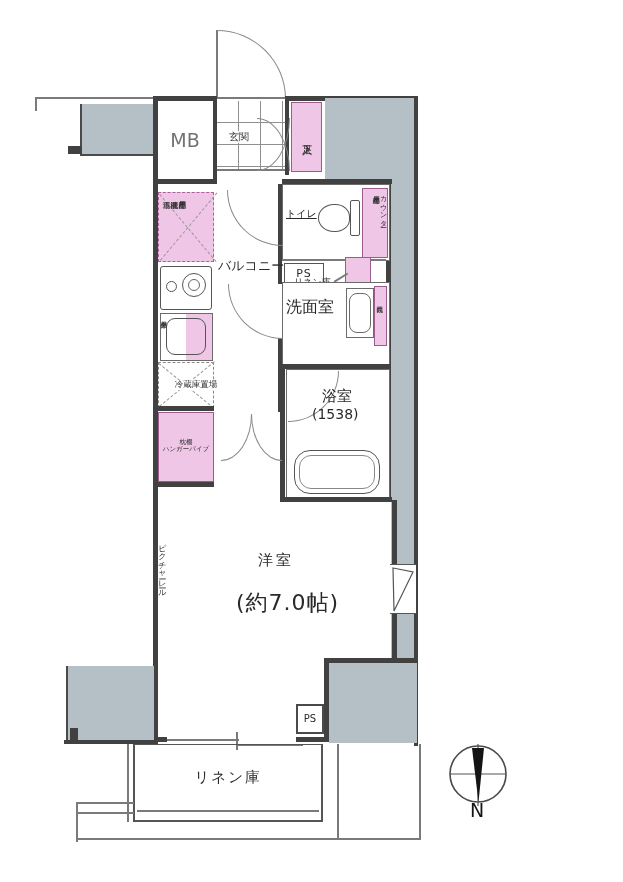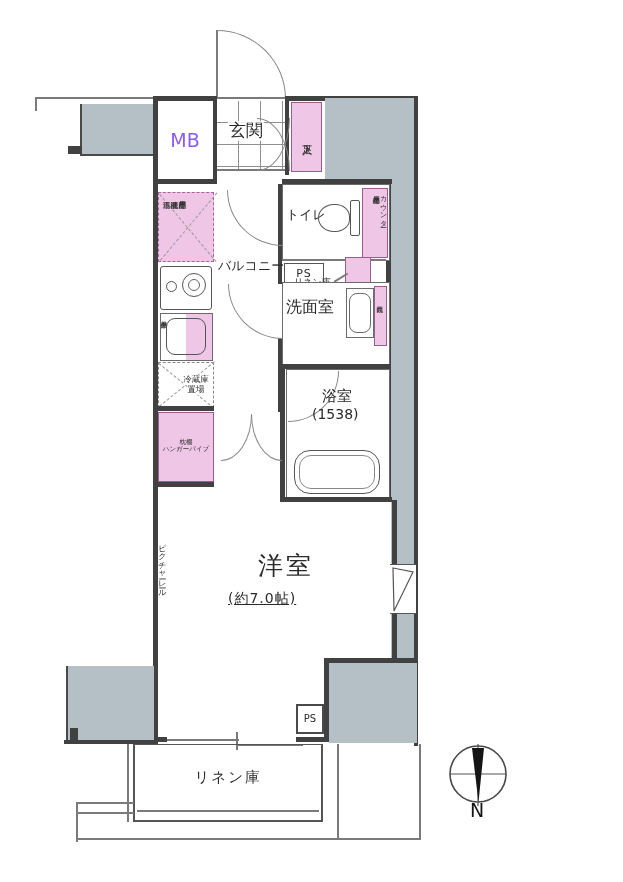--- a/index.html
+++ b/index.html
@@ -38,42 +38,42 @@
 
   <div class="a thin" style="left:216px;top:30px;width:2px;height:68px;"></div>
   <div class="arc tr" style="left:217px;top:30px;width:68px;height:68px;"></div>
 
   <div class="a wall" style="left:153px;top:96px;width:64px;height:5px;"></div>
   <div class="a wall" style="left:285px;top:96px;width:132px;height:5px;"></div>
   <div class="a wall" style="left:153px;top:96px;width:5px;height:646px;"></div>
 
   <div class="a wall" style="left:213px;top:96px;width:4px;height:88px;"></div>
   <div class="a wall" style="left:153px;top:179px;width:64px;height:5px;"></div>
-  <div class="a lbl c" style="left:158px;top:128px;width:54px;height:26px;font-size:19px;color:#8b5cf6;">MB</div>
+  <div class="a lbl c" style="left:158px;top:128px;width:54px;height:26px;font-size:19px;color:#737373;">MB</div>
 
   <div class="a tiles" style="left:217px;top:101px;width:68px;height:70px;"></div>
   <div class="a thin" style="left:217px;top:169px;width:68px;height:2px;"></div>
-  <div class="a lbl" style="left:228px;top:121px;font-size:17px;background:rgba(255,255,255,.85);padding:0 1px;text-align:right;">玄関</div>
+  <div class="a lbl" style="left:228px;top:131px;font-size:10px;background:rgba(255,255,255,.85);padding:0 1px;text-align:right;">玄関</div>
   <div class="a wall" style="left:285px;top:96px;width:4px;height:79px;"></div>
 
   <div class="a pink c" style="left:291px;top:102px;width:31px;height:70px;">
     <span class="v lbl" style="font-size:10px;">下足入</span>
   </div>
 
   <div class="arc br" style="left:257px;top:118px;width:32px;height:52px;"></div>
   <div class="arc tr" style="left:257px;top:118px;width:32px;height:52px;"></div>
 
   <div class="a gray" style="left:325px;top:98px;width:92px;height:85px;"></div>
   <div class="a gray" style="left:391px;top:98px;width:26px;height:562px;"></div>
   <div class="a wall" style="left:414px;top:96px;width:4px;height:650px;"></div>
 
   <div class="a wall" style="left:282px;top:179px;width:110px;height:5px;"></div>
   <div class="a wall" style="left:386px;top:179px;width:5px;height:321px;"></div>
   <div class="a room" style="left:282px;top:184px;width:108px;height:77px;"></div>
-  <div class="a lbl" style="left:286px;top:208px;font-size:13px;">トイレ</div>
+  <div class="a lbl" style="left:286px;top:208px;font-size:10px;text-decoration:underline;">トイレ</div>
   <div class="a" style="left:318px;top:204px;width:32px;height:28px;border:1.5px solid #555;border-radius:50% 45% 45% 50%;"></div>
   <div class="a" style="left:350px;top:200px;width:10px;height:36px;border:1.5px solid #555;border-radius:2px;"></div>
   <div class="a pink" style="left:362px;top:188px;width:26px;height:70px;">
     <div class="v lbl" style="position:absolute;right:1px;top:2px;font-size:7px;height:66px;">
       <span style="display:block;">カウンター</span>
       <span style="display:block;">上部吊戸棚</span>
     </div>
   </div>
 
   <div class="a thin" style="left:282px;top:259px;width:104px;height:2px;"></div>
@@ -124,38 +124,38 @@
   <div class="a" style="left:188px;top:279px;width:12px;height:12px;border:1px solid #666;border-radius:50%;"></div>
 
   <div class="a" style="left:160px;top:313px;width:53px;height:48px;border:1px solid #6b6b6b;"></div>
   <div class="a" style="left:186px;top:314px;width:26px;height:46px;background:#efc6e6;"></div>
   <div class="a" style="left:166px;top:318px;width:40px;height:37px;border:1.2px solid #555;border-radius:9px;"></div>
   <span class="v lbl a" style="left:160.5px;top:317px;font-size:6px;height:42px;">上部吊戸棚</span>
 
   <div class="a" style="left:158px;top:362px;width:56px;height:46px;border:1.5px dashed #8a8a8a;"></div>
   <div class="a xline" style="left:159px;top:363px;width:71px;transform:rotate(39deg);"></div>
   <div class="a xline" style="left:159px;top:406px;width:71px;transform:rotate(-39deg);"></div>
-  <div class="a lbl c" style="left:158px;top:370px;width:76px;height:30px;font-size:8.5px;flex-direction:column;">
+  <div class="a lbl c" style="left:158px;top:370px;width:76px;height:30px;font-size:8.5px;">
     <span style="display:block;background:#fff;">冷蔵庫</span>
     <span style="display:block;background:#fff;">置場</span>
   </div>
   <div class="a wall" style="left:158px;top:406px;width:56px;height:5px;"></div>
 
   <div class="a pink" style="left:158px;top:412px;width:56px;height:70px;"></div>
   <div class="a lbl c" style="left:158px;top:432px;width:56px;height:28px;font-size:6.5px;flex-direction:column;">
     <span style="display:block;">枕棚</span>
     <span style="display:block;">ハンガーパイプ</span>
   </div>
   <div class="a wall" style="left:153px;top:482px;width:61px;height:5px;"></div>
 
   <div class="arc br" style="left:221px;top:414px;width:30px;height:46px;"></div>
   <div class="arc bl" style="left:251px;top:414px;width:30px;height:46px;"></div>
 
-  <div class="a lbl" style="left:258px;top:552px;font-size:25px;letter-spacing:3px;">洋室</div>
-  <div class="a lbl" style="left:228px;top:590px;font-size:14px;letter-spacing:1px;text-decoration:underline;">(約7.0帖)</div>
+  <div class="a lbl" style="left:258px;top:552px;font-size:15px;letter-spacing:3px;">洋室</div>
+  <div class="a lbl" style="left:236px;top:590px;font-size:22px;letter-spacing:1px;">(約7.0帖)</div>
   <span class="v lbl a" style="left:157px;top:538px;font-size:8px;height:86px;">ピクチャーレール</span>
 
   <div class="a wall" style="left:392px;top:500px;width:5px;height:64px;"></div>
   <div class="a" style="left:390px;top:564px;width:26px;height:50px;background:#fff;border-top:1.5px solid #555;border-bottom:1.5px solid #555;">
     <svg width="26" height="50" style="position:absolute;left:0;top:0;">
       <polygon points="3,3 23,7 4,46" fill="#ffffff" stroke="#555" stroke-width="1.2"></polygon>
     </svg>
   </div>
   <div class="a wall" style="left:392px;top:614px;width:5px;height:46px;"></div>
 

